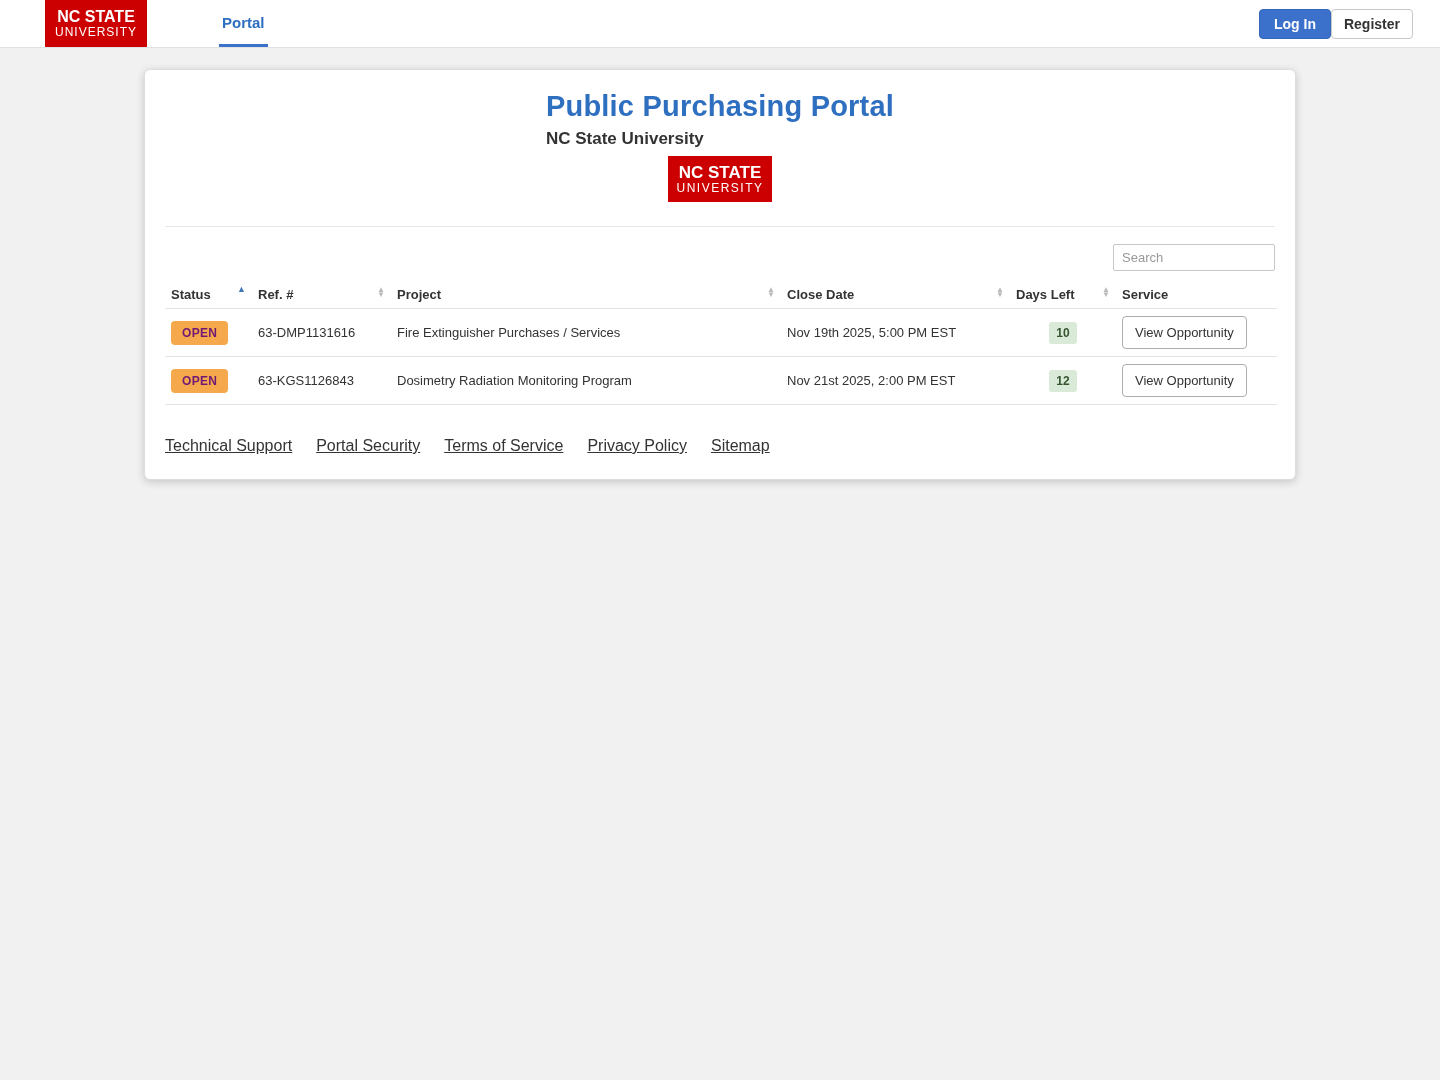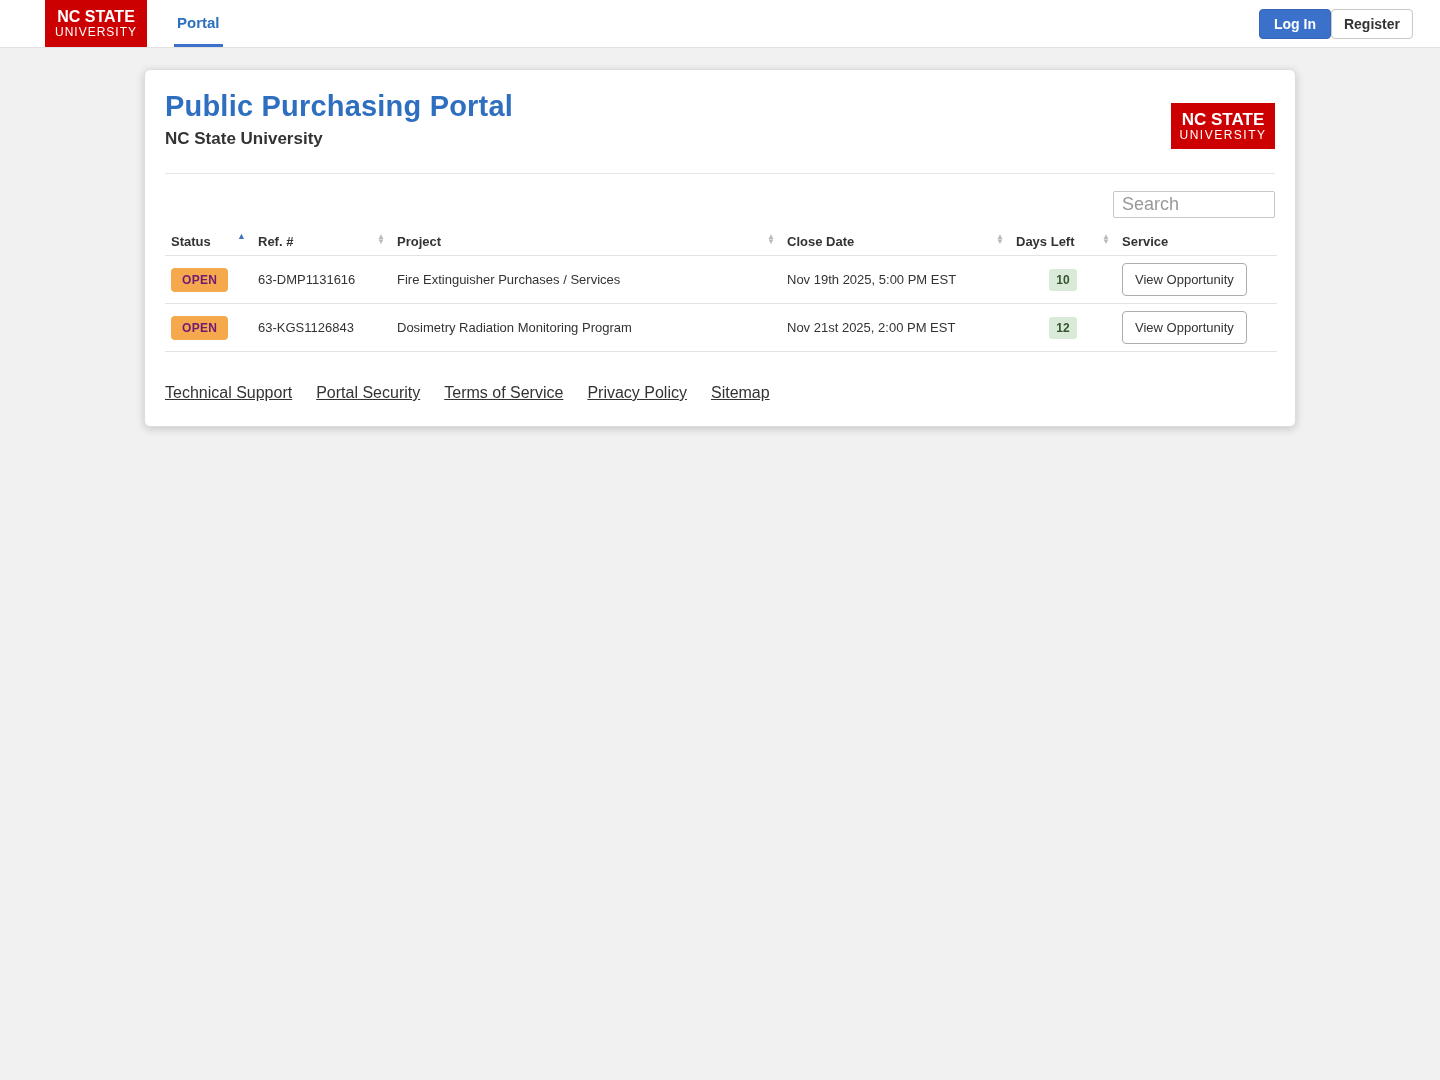--- a/index.html
+++ b/index.html
@@ -26,21 +26,21 @@
     color:#fff;
     display:flex;
     flex-direction:column;
     justify-content:center;
     align-items:center;
     line-height:1.05;
   }
   .brand-logo .l1 { font-weight:bold; font-size:16px; }
   .brand-logo .l2 { font-weight:normal; font-size:12px; letter-spacing:1px; }
   .nav-link-portal {
-    margin-left:27px;
+    margin-left:72px;
     display:flex;
     align-items:center;
     font-size:15px;
     font-weight:bold;
     color:#2d6fc0;
     border-bottom:3px solid #3b71ca;
     padding:0 3px;
     cursor:pointer;
     text-decoration:none;
   }
@@ -58,21 +58,21 @@
   
   .card {
     width:1152px;
     margin:21px auto 0 144px;
     background:#fff;
     border:1px solid #ddd;
     border-radius:6px;
     box-shadow:0 2px 8px rgba(0,0,0,0.18);
     padding:20px;
   }
-  .card-head { display:flex; justify-content:space-between; align-items:flex-end; }
+  .card-head { display:flex; justify-content:space-between; align-items:center;flex-direction:column; }
   .page-title { color:#2e6fc0; font-size:29px; font-weight:bold; letter-spacing:0.2px; }
   .page-subtitle { color:#333; font-size:17px; font-weight:bold; margin-top:6px; }
   .card-logo {
     width:104px; height:46px; background:#c00; color:#fff;
     display:flex; flex-direction:column; justify-content:center; align-items:center;
     line-height:1.05; margin-top:7px;
   }
   .card-logo .l1 { font-weight:bold; font-size:17px; }
   .card-logo .l2 { font-weight:normal; font-size:12px; letter-spacing:1.5px; }
   .divider { border:0; border-top:1px solid #e6e6e6; margin-top:24px; }
@@ -92,21 +92,21 @@
     cursor:pointer;
   }
 
   
   .search-row { display:flex; justify-content:flex-end; margin-top:17px; }
   .search-input {
     width:162px; height:27px;
     border:1px solid #c7c7c7;
     border-radius:2px;
     padding:4px 8px;
-    font-size:18px;
+    font-size:13px;
     font-family:"Liberation Sans", sans-serif;
     color:#333;
   }
   .search-input::placeholder { color:#999; }
 
   
   table { width:100%; border-collapse:collapse; table-layout:fixed; margin-top:10px; }
   col.c1{width:87px;} col.c2{width:139px;} col.c3{width:390px;}
   col.c4{width:229px;} col.c5{width:106px;} col.c6{width:161px;}
   th { font-size:13px; font-weight:bold; color:#333; padding:6px; text-align:left; }

